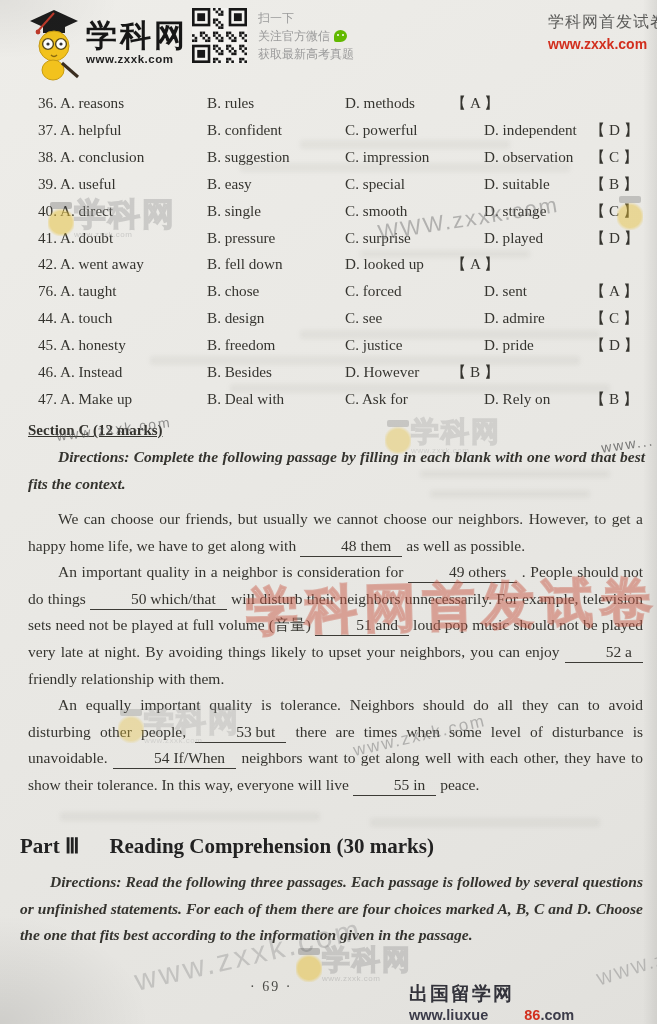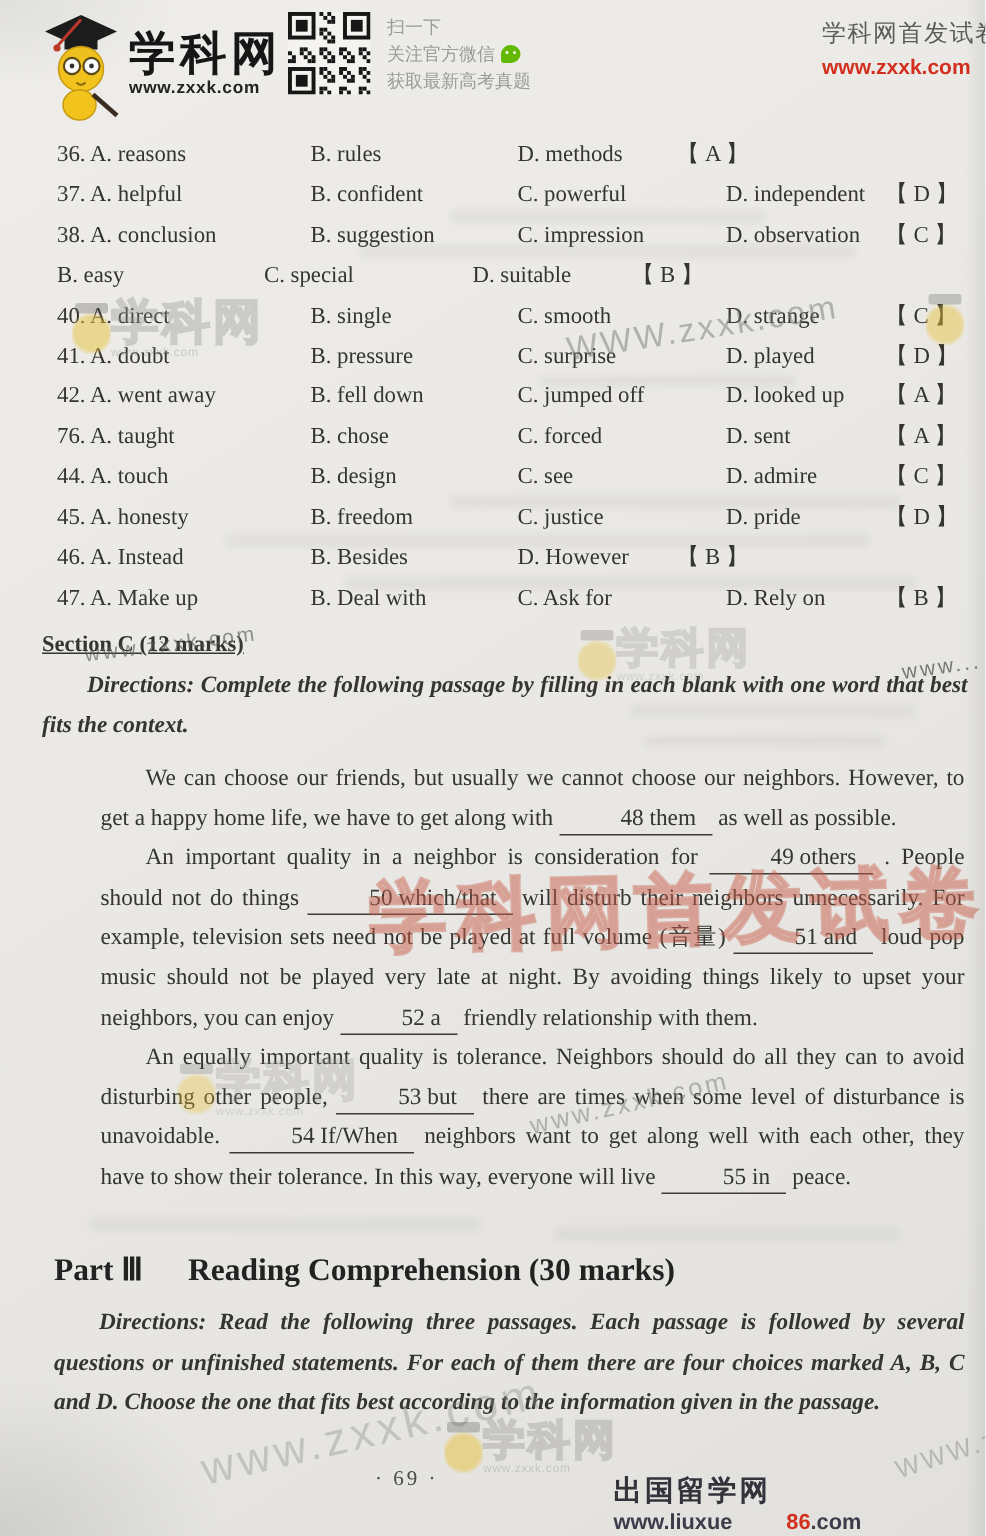--- a/index.html
+++ b/index.html
@@ -32,26 +32,26 @@
   .questions{position:absolute;top:90px;left:38px;right:5px;font-size:15.2px;}
   .q-row{display:flex;line-height:26.9px;white-space:nowrap;}
   .qc0{width:169px;} .qc1{width:138px;} .qc2{width:139px;} .qc3{width:106px;} .qc4{flex:1;}
 
   
   .section-c{position:absolute;top:422px;left:28px;right:12px;}
   .sec-head{font-size:15px;font-weight:bold;margin:0;text-decoration:underline;}
   .directions{font-style:italic;font-weight:bold;font-size:15.5px;line-height:26.5px;text-align:justify;text-indent:30px;margin:5px 0 0 0;}
 
   
-  .passage{position:absolute;top:506px;left:28px;right:14px;font-size:15.5px;line-height:26.6px;text-align:justify;margin-left:39px;}
+  .passage{position:absolute;top:506px;left:28px;right:14px;font-size:15.5px;line-height:26.6px;text-align:justify;}
   .passage p{margin:0;text-indent:30px;}
   .blank{display:inline-block;border-bottom:1px solid #3c3b36;padding:0 11px;white-space:nowrap;line-height:20px;}
 
   
-  .part3{position:absolute;top:834px;left:36px;right:14px;}
+  .part3{position:absolute;top:834px;left:20px;right:14px;}
   .part3-head{font-size:21px;font-weight:bold;margin:0;color:#222;}
   .part3-head .gap{display:inline-block;width:30px;}
   .part3 .directions{margin-top:10px;}
 
   
   .page-num{position:absolute;left:250px;top:979px;font-size:14px;color:#4a4a46;letter-spacing:2px;}
   .brand{position:absolute;left:409px;top:981px;font-family:"Liberation Sans",sans-serif;}
   .brand-name{font-size:19px;font-weight:bold;color:#33333b;letter-spacing:2px;}
   .brand-url{font-size:14.5px;font-weight:bold;color:#3c3c4a;margin-top:0;}
   .brand-url .red{color:#d22f1e;padding-left:36px;}
@@ -238,20 +238,21 @@
         <span class="qc4">【 D 】</span>
       </div>
       <div class="q-row">
         <span class="qc0">38. A. conclusion</span>
         <span class="qc1">B. suggestion</span>
         <span class="qc2">C. impression</span>
         <span class="qc3">D. observation</span>
         <span class="qc4">【 C 】</span>
       </div>
       <div class="q-row">
+        <span class="qc0">39. A. useful</span>
         <span class="qc1">B. easy</span>
         <span class="qc2">C. special</span>
         <span class="qc3">D. suitable</span>
         <span class="qc4">【 B 】</span>
       </div>
       <div class="q-row">
         <span class="qc0">40. A. direct</span>
         <span class="qc1">B. single</span>
         <span class="qc2">C. smooth</span>
         <span class="qc3">D. strange</span>
@@ -260,21 +261,20 @@
       <div class="q-row">
         <span class="qc0">41. A. doubt</span>
         <span class="qc1">B. pressure</span>
         <span class="qc2">C. surprise</span>
         <span class="qc3">D. played</span>
         <span class="qc4">【 D 】</span>
       </div>
       <div class="q-row">
         <span class="qc0">42. A. went away</span>
         <span class="qc1">B. fell down</span>
-        <span class="qc2">C. jumped off</span>
         <span class="qc3">D. looked up</span>
         <span class="qc4">【 A 】</span>
       </div>
       <div class="q-row">
         <span class="qc0">76. A. taught</span>
         <span class="qc1">B. chose</span>
         <span class="qc2">C. forced</span>
         <span class="qc3">D. sent</span>
         <span class="qc4">【 A 】</span>
       </div>

